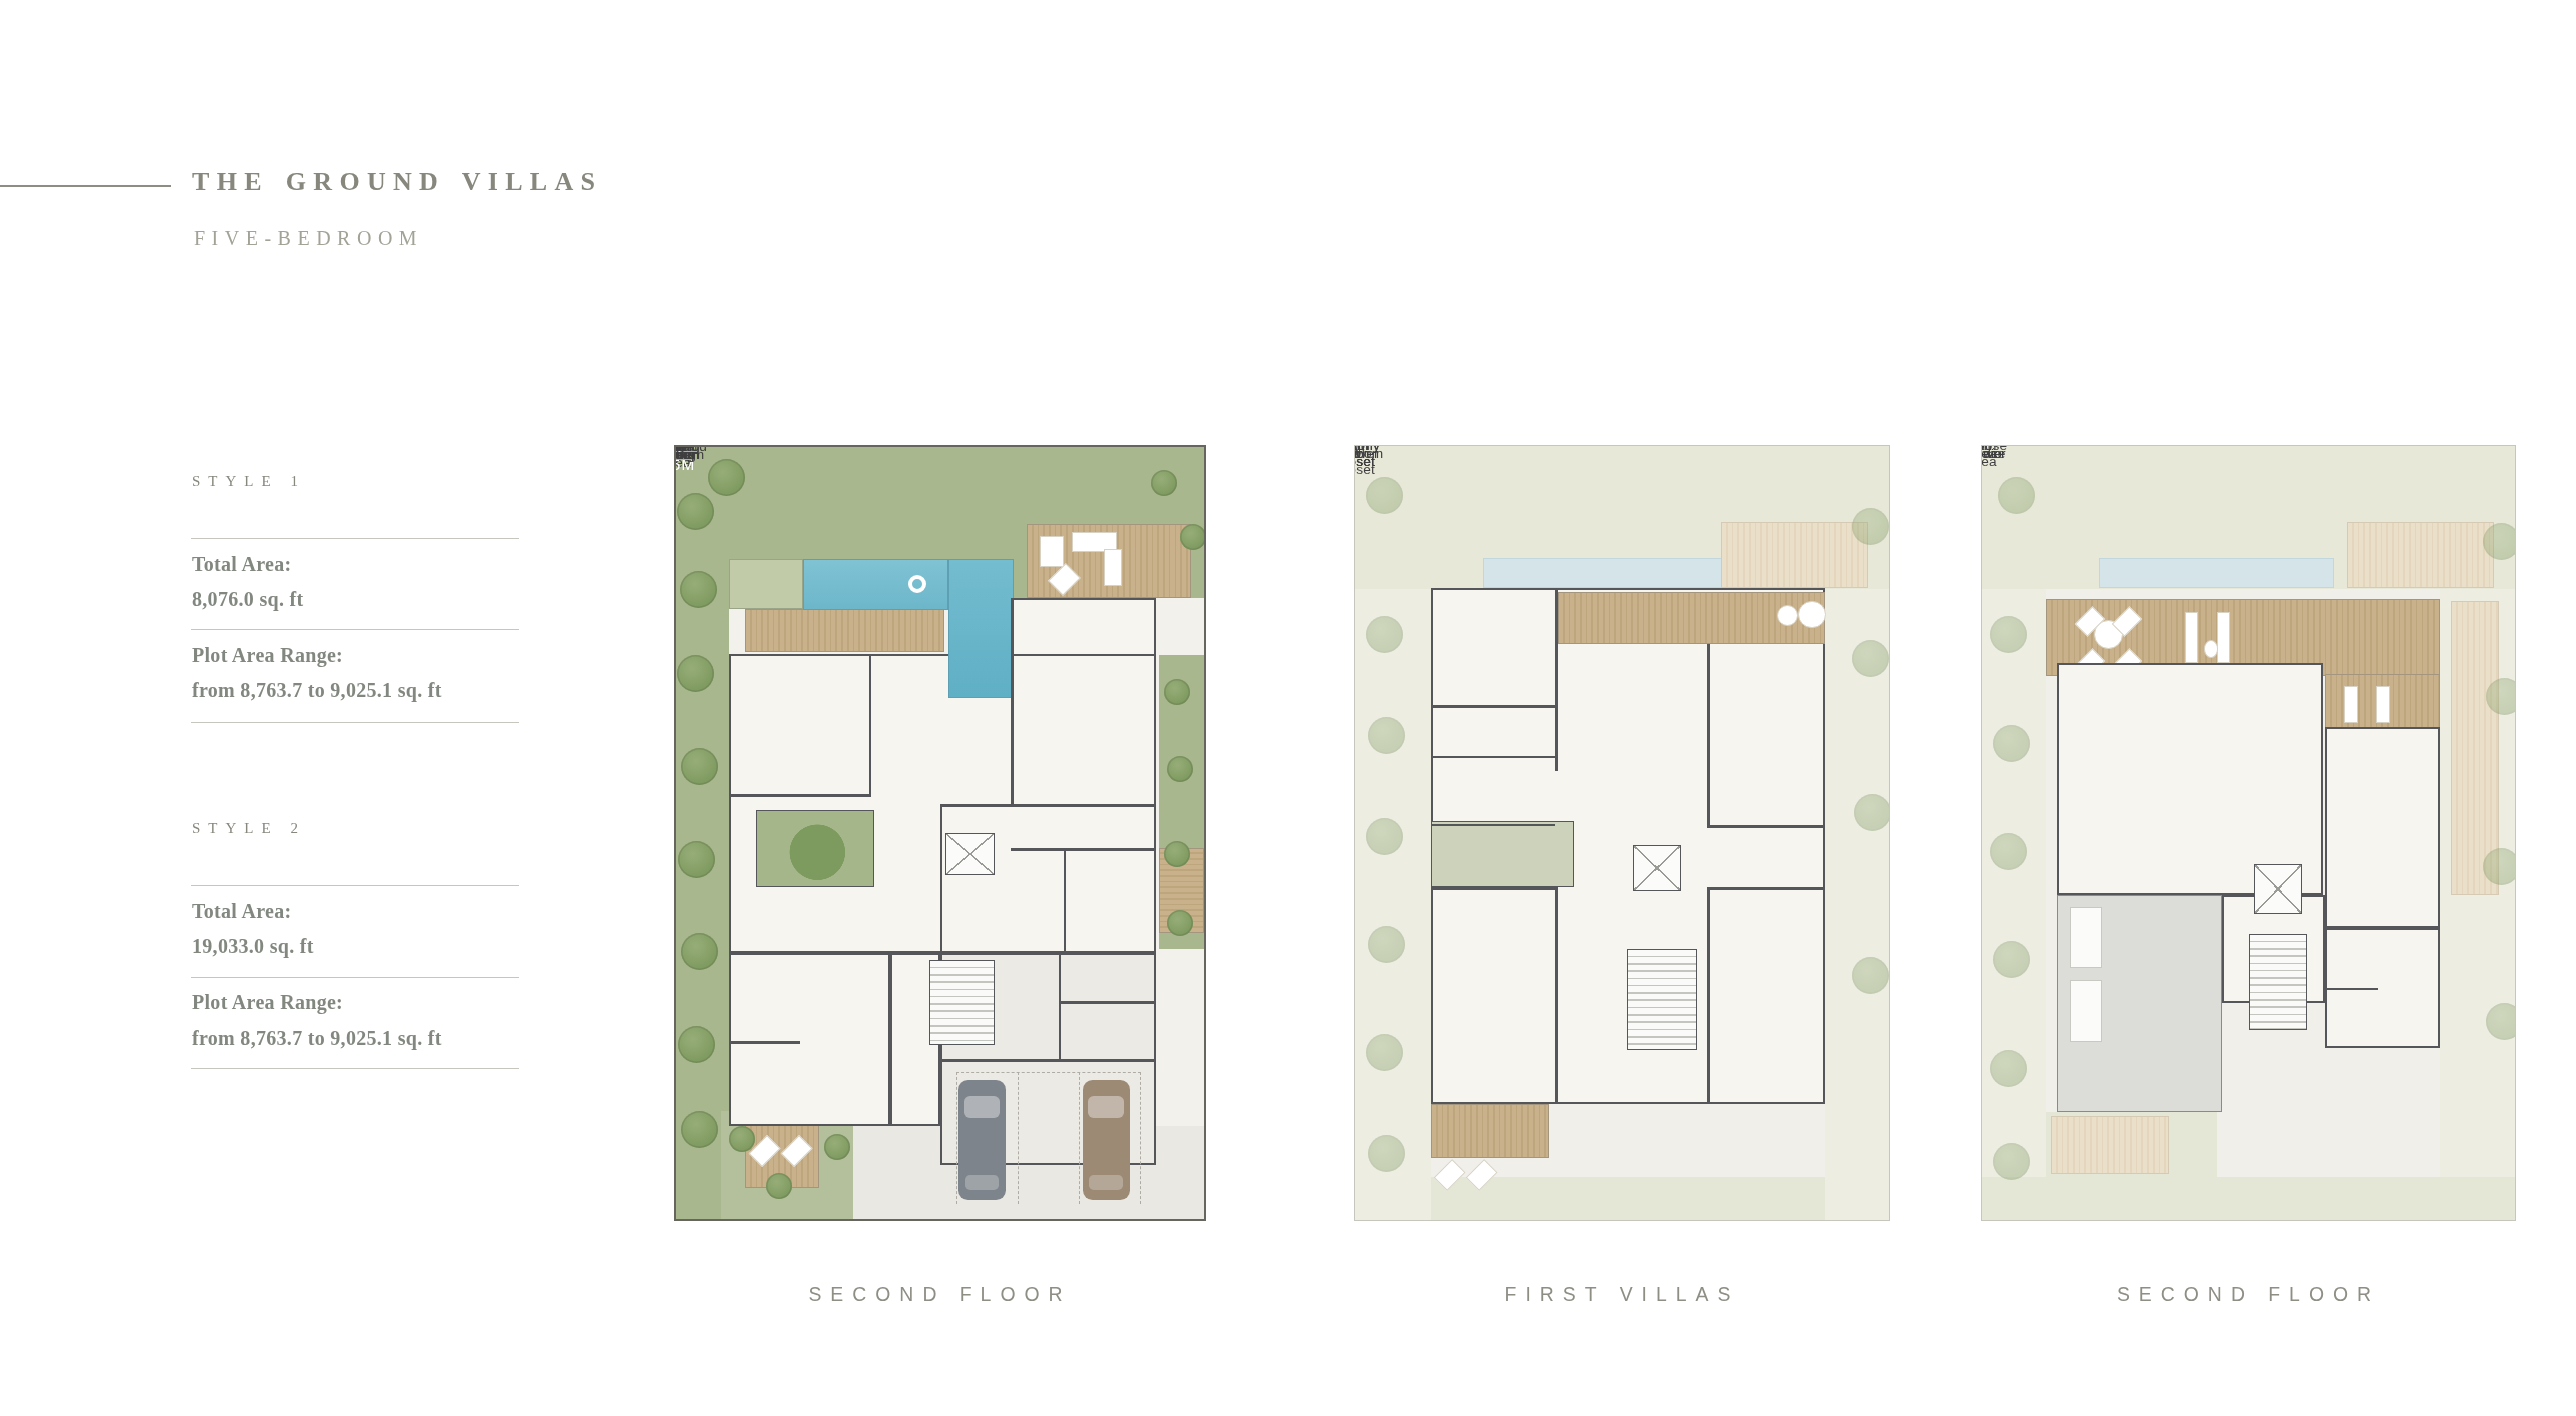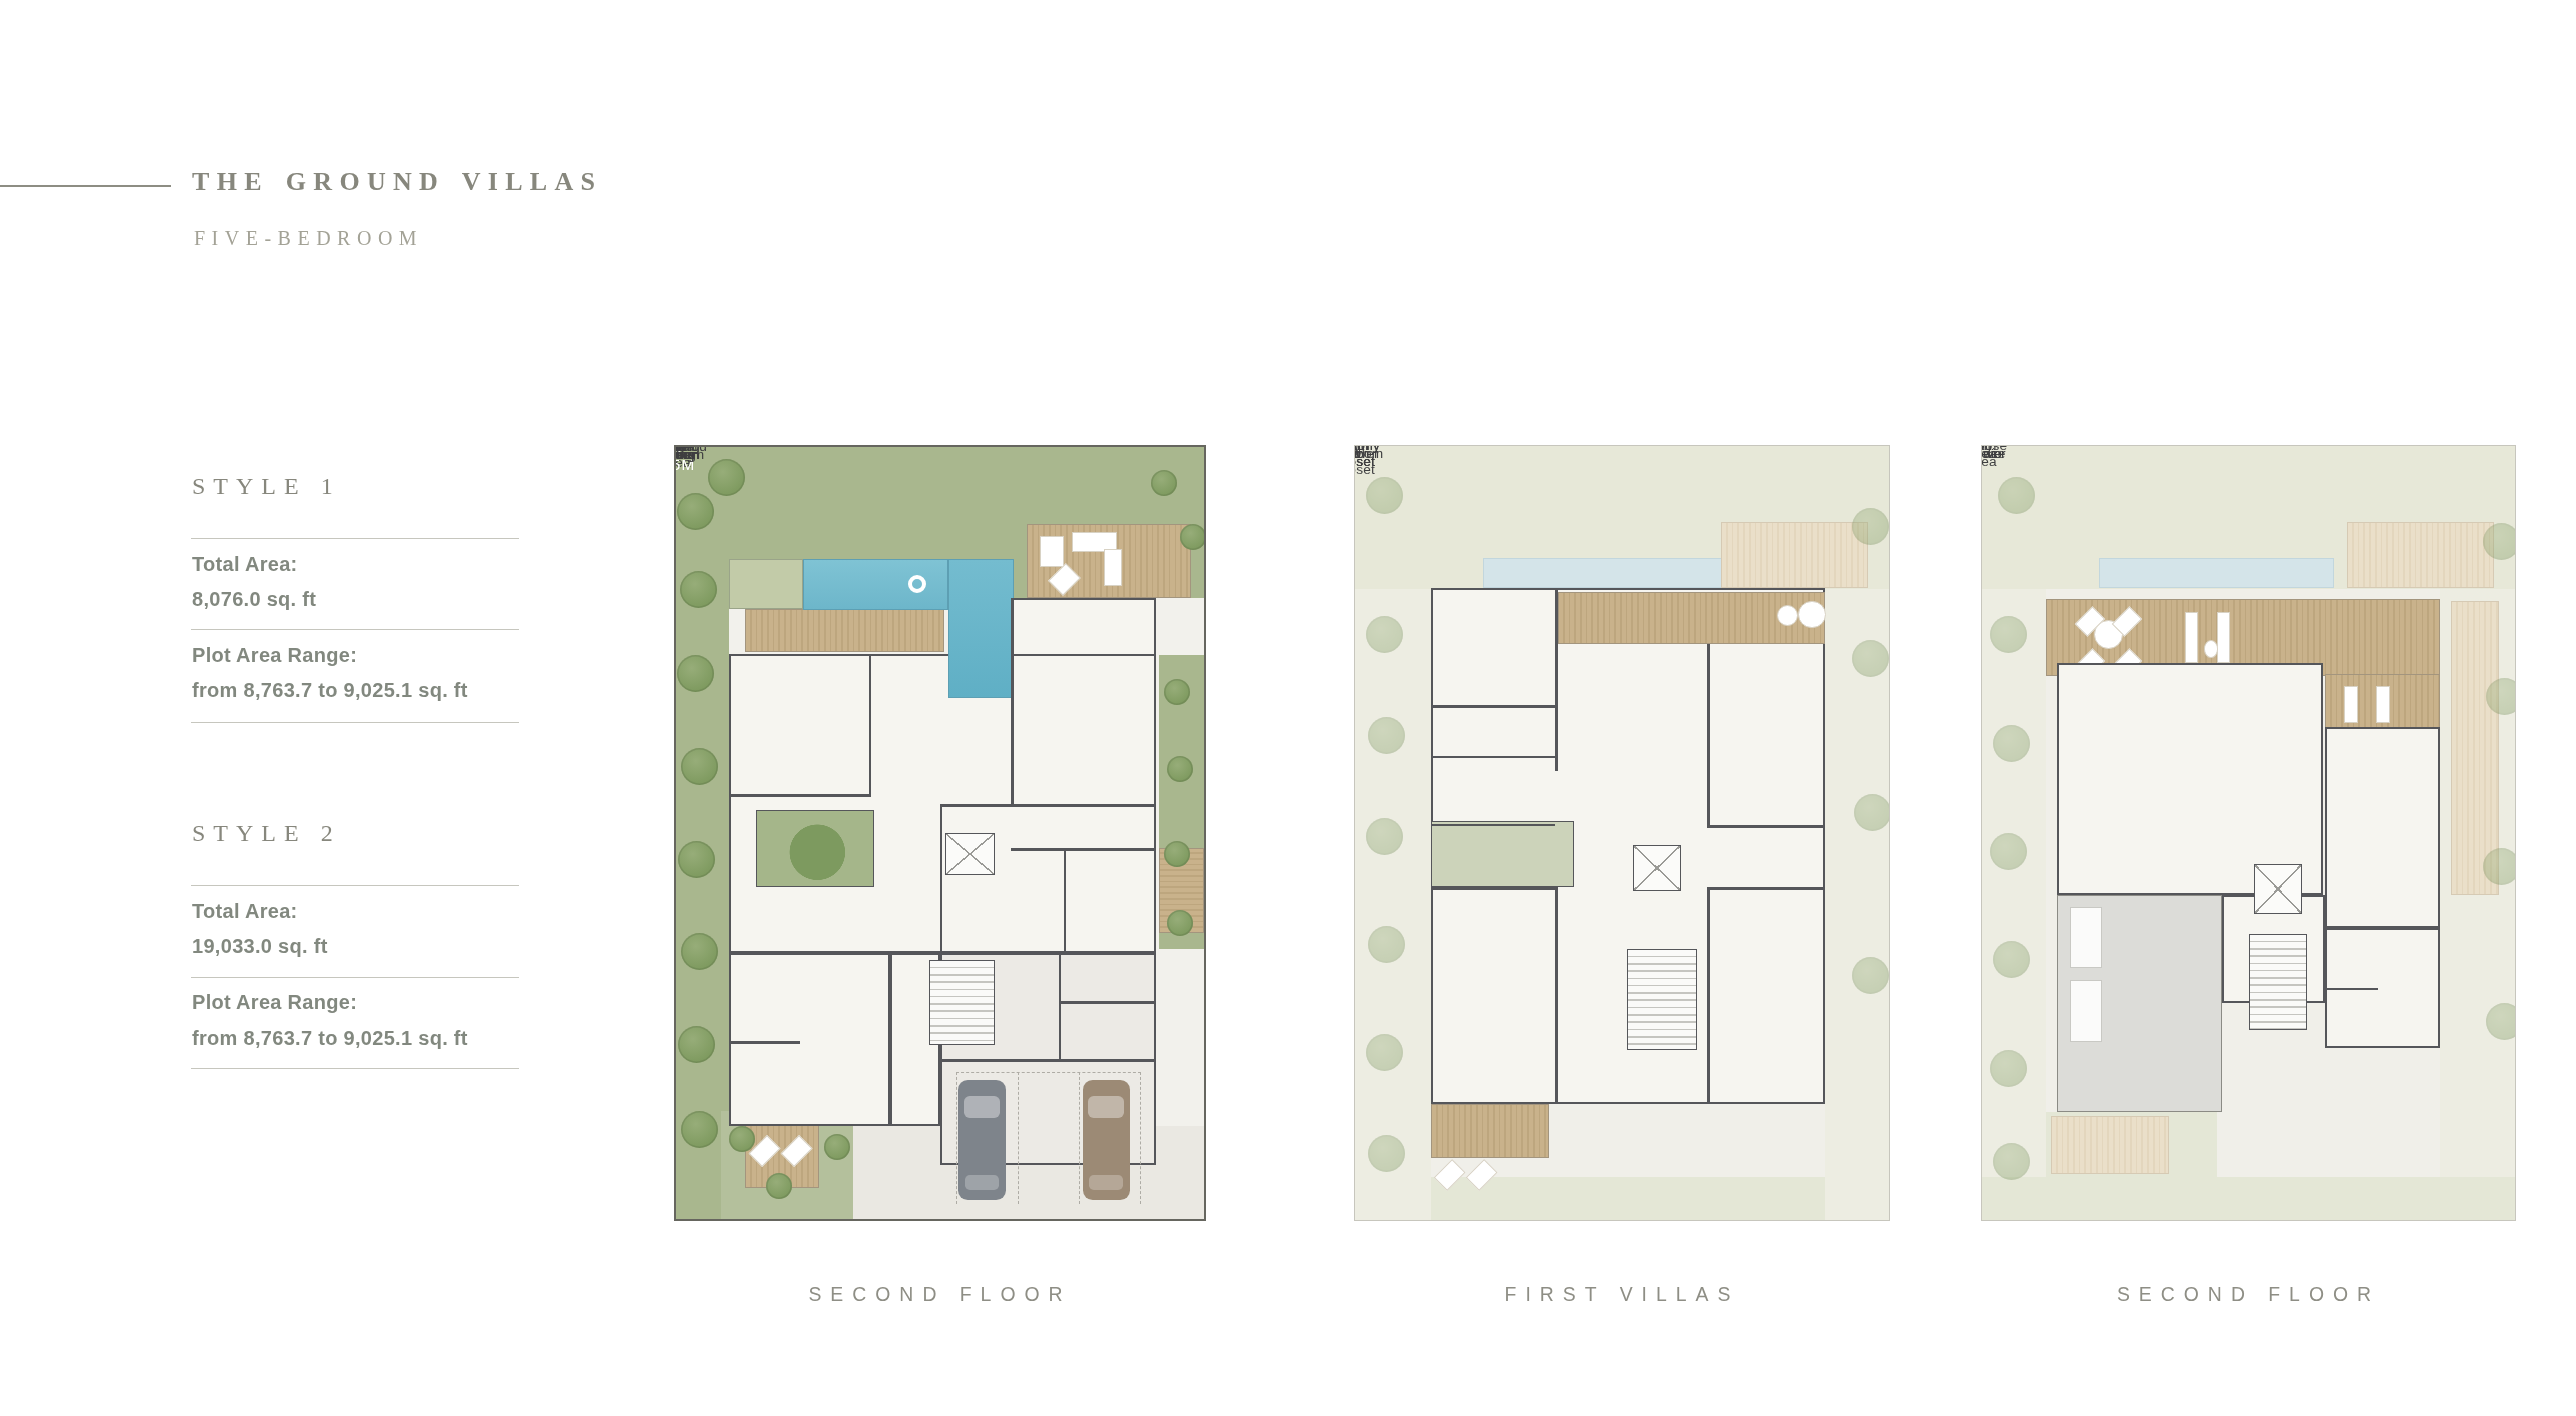--- a/index.html
+++ b/index.html
@@ -1,28 +1,28 @@
 <!DOCTYPE html>
 <html style="font-size:13px"><head>
 <meta charset="utf-8">
 <style>
   html,body{margin:0;padding:0;background:#ffffff;}
   .page{position:relative;width:2576px;height:1417px;background:#ffffff;overflow:hidden;
         font-family:"Liberation Sans", sans-serif;}
-  .abs{position:absolute;box-sizing:border-box;}
+  .abs{position:absolute;box-sizing:border-box;font-family:Liberation Serif, serif;}
 
   
   .header-line{left:0;top:185px;width:171px;height:1.6px;background:#8d8d83;}
   .title{left:192px;top:167px;font-family:"Liberation Serif", serif;font-size:26px;
          letter-spacing:7.3px;word-spacing:3.2px;color:#87877d;font-weight:bold;}
   .subtitle{left:194px;top:227px;font-family:"Liberation Serif", serif;font-size:20px;
             letter-spacing:6.5px;color:#a3a296;}
 
   
-  .style-heading{left:192px;font-family:"Liberation Serif", serif;font-size:24px;
+  .style-heading{left:192px;font-family:"Liberation Serif", serif;font-size:15px;
                  letter-spacing:8px;color:#87877d;}
   .spec-line{left:191px;width:328px;height:0.8px;background:#c6c6be;}
   .spec-text{left:192px;font-size:20px;font-weight:bold;color:#82887f;letter-spacing:0.3px;}
 
   
   .plan{position:absolute;top:445px;height:776px;overflow:hidden;box-sizing:border-box;}
   #plan-ground{left:674px;width:532px;background:#f2f1ec;border:2.4px solid #66665f;}
   #plan-first{left:1354px;width:536px;background:#f0efe9;border:1.6px solid #c7c6bd;}
   #plan-second{left:1981px;width:535px;background:#f0efe9;border:1.6px solid #c7c6bd;}
   .plan > div{position:absolute;box-sizing:border-box;}

